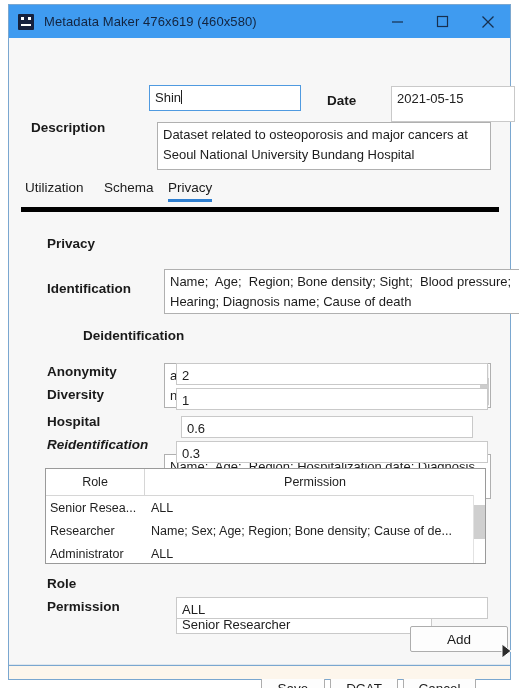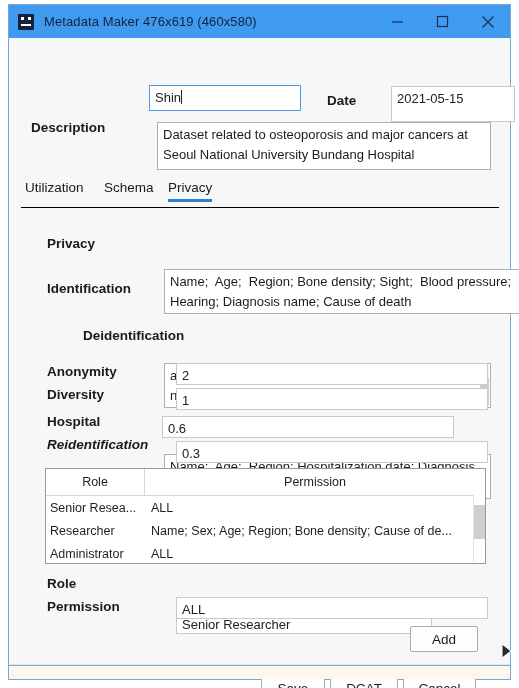--- a/index.html
+++ b/index.html
@@ -154,21 +154,21 @@
     background: #cdcdcd;
   }
 
   
   #tabs {
     position: absolute;
     left: 12px;
     top: 140px;
     width: 478px;
     height: 29px;
-    border-bottom: 1px solid #000000;
+    border-bottom: 5px solid #000000;
   }
   .tab {
     position: absolute;
     top: 0;
     font-size: 13.5px;
     color: #1b1b1b;
     padding: 2px 4px 7px 4px;
     white-space: nowrap;
   }
   .tab.active::after {
@@ -355,21 +355,21 @@
     <div class="abs lbl" style="left:38px; top:290px;margin-left:36px;">Deidentification</div>
     <div class="abs ta" style="left:155px; top:278px; width:327px; height:45px;"><span>Name;  Age;  Region; Hospitalization date; Diagnosis name; Cause of death</span></div>
 
     <div class="abs lbl" style="left:38px; top:326px;">Anonymity</div>
     <div class="abs field thin" style="left:167px; top:325px; width:312px; height:22px;">2</div>
 
     <div class="abs lbl" style="left:38px; top:349px;">Diversity</div>
     <div class="abs field thin" style="left:167px; top:350px; width:312px; height:22px;">1</div>
 
     <div class="abs lbl" style="left:38px; top:376px;">Hospital</div>
-    <div class="abs field thin" style="left:153px; top:378px; width:292px; height:22px;">0.6</div>
+    <div class="abs field thin" style="left:172px; top:378px; width:292px; height:22px;">0.6</div>
 
     <div class="abs lbl" style="left:38px; top:399px;font-style:italic;">Reidentification</div>
     <div class="abs field thin" style="left:167px; top:403px; width:312px; height:22px;">0.3</div>
 
     <div id="role-table">
       <div class="thead">
         <div class="th role">Role</div>
         <div class="th perm">Permission</div>
       </div>
       <div class="trow">
@@ -387,21 +387,21 @@
       <div id="table-scroll"></div>
       <div id="table-thumb"></div>
     </div>
 
     <div class="abs lbl" style="left:38px; top:538px;">Role</div>
     <div class="abs field thin" style="left:167px; top:535px; width:256px; height:22px;margin-top:39px;">Senior Researcher</div>
 
     <div class="abs lbl" style="left:38px; top:561px;">Permission</div>
     <div class="abs field thin" style="left:167px; top:559px; width:312px; height:22px;">ALL</div>
 
-    <div class="abs btn" style="left:401px; top:588px; width:68px; height:26px;">Add</div>
+    <div class="abs btn" style="left:401px; top:588px; width:98px; height:26px;">Add</div>
 
     <div class="abs btn" style="left:252px; top:637px; width:64px; height:26px;">Save</div>
     <div class="abs btn" style="left:321px; top:637px; width:68px; height:26px;">DCAT</div>
     <div class="abs btn" style="left:394px; top:637px; width:73px; height:26px;">Cancel</div>
 
     <div id="bottom-rule"></div>
     <div id="bottom-strip"></div>
 
     <div id="resize-grip">
       <svg width="14" height="16" viewBox="0 0 14 16">

